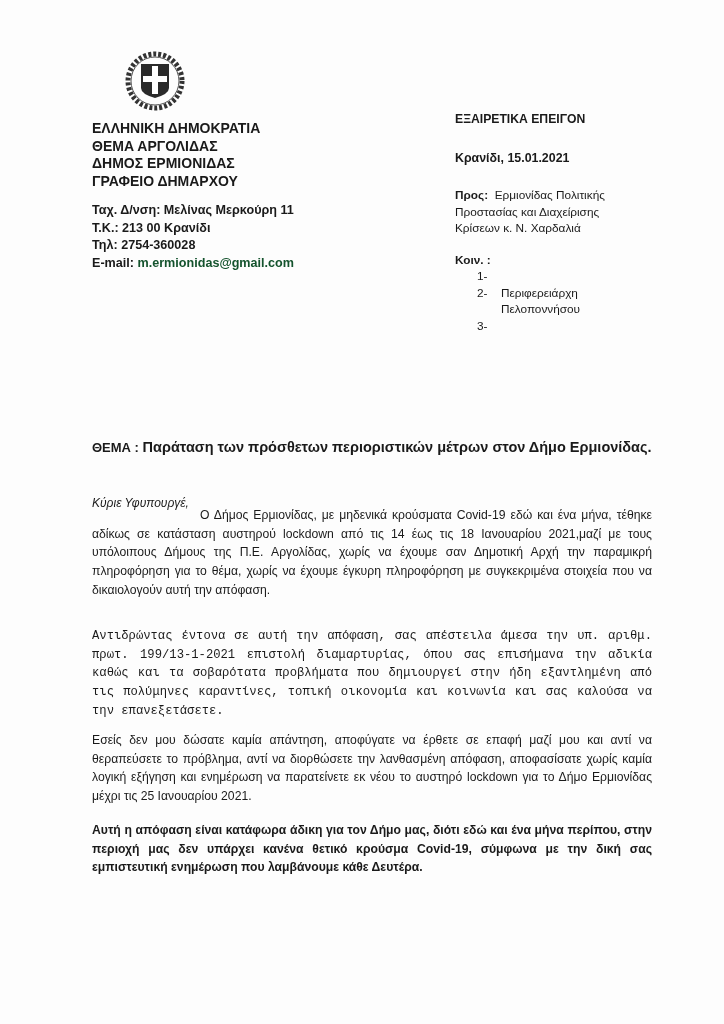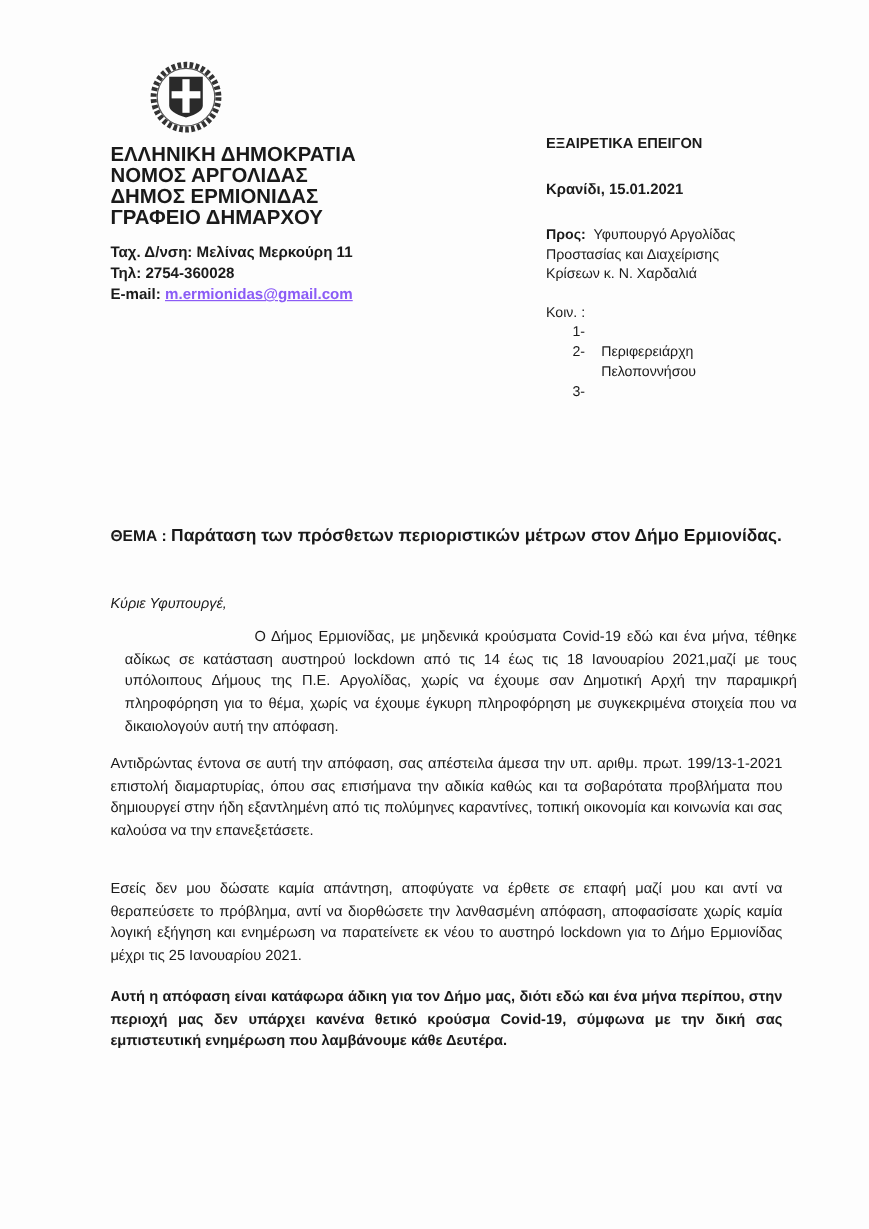--- a/index.html
+++ b/index.html
@@ -4,71 +4,72 @@
   <style>
     html, body { margin: 0; padding: 0; }
     body {
       width: 724px; height: 1024px; background: #fdfdfd;
       position: relative; overflow: hidden;
       font-family: "Liberation Sans", "DejaVu Sans", sans-serif;
       color: #1a1a1a;
     }
     .abs { position: absolute; }
     .emblem { left: 124px; top: 50px; width: 62px; height: 62px; }
-    .hdr-left { left: 92px; top: 120px; font-weight: bold; font-size: 17px; line-height: 17.5px; }
+    .hdr-left { left: 92px; top: 120px; font-weight: bold; font-size: 14px; line-height: 17.5px; }
     .contact { left: 92px; top: 202px; font-weight: bold; font-size: 12.6px; line-height: 17.5px; }
-    .contact a { color: #8b5cf6; text-decoration: underline; }
+    .contact a { color: #14532d; }
     .urgent { left: 455px; top: 112px; font-weight: bold; font-size: 12.2px; }
     .date { left: 455px; top: 151px; font-weight: bold; font-size: 12.4px; }
     .to { left: 455px; top: 187px; font-size: 11.8px; line-height: 16.6px; }
     .to b { font-weight: bold; text-align: center; }
     .cc { left: 455px; top: 252px; font-size: 11.8px; line-height: 16.4px; }
-    .cc-title { font-weight: normal; }
+    .cc-title { font-weight: bold; }
     .cc-item { display: flex; margin-left: 22px; }
     .cc-num { width: 24px; flex-shrink: 0; }
     .subject { left: 92px; top: 437px; font-weight: bold; font-size: 14.5px; line-height: 20px; width: 560px; }
     .subject .lbl { font-size: 13px; }
     .greeting { left: 92px; top: 496px; font-size: 12px; font-style: italic; }
     .body { left: 92px; width: 560px; font-size: 12.2px; line-height: 18.7px; text-align: justify; }
-    .p1 { top: 521px; text-indent: 108px; margin-left: 12px; }
-    .p2 { top: 627px; }
+    .p1 { top: 506px; text-indent: 108px; }
+    .p2 { top: 627px; font-family: Liberation Mono, monospace; }
     .p3 { top: 731px; }
     .p4 { top: 821px; font-weight: bold; }
   </style>
 </head>
 <body>
 
 <div class="abs emblem">
   <svg width="62" height="62" viewBox="0 0 62 62">
     <circle cx="31" cy="31" r="27" fill="none" stroke="#333" stroke-width="5" stroke-dasharray="3 2"></circle>
     <circle cx="31" cy="31" r="24" fill="none" stroke="#555" stroke-width="1"></circle>
     <path d="M17 14 H45 V38 Q45 44 31 48 Q17 44 17 38 Z" fill="#2a2a2a"></path>
     <rect x="28" y="16" width="6" height="28" fill="#fff"></rect>
     <rect x="19" y="26" width="24" height="6" fill="#fff"></rect>
   </svg>
 </div>
 
 <div class="abs hdr-left">
   <div>ΕΛΛΗΝΙΚΗ ΔΗΜΟΚΡΑΤΙΑ</div>
-  <div>ΝΟΜΟΣ ΑΡΓΟΛΙΔΑΣ</div>
+  <div>ΘΕΜΑ ΑΡΓΟΛΙΔΑΣ</div>
   <div>ΔΗΜΟΣ ΕΡΜΙΟΝΙΔΑΣ</div>
   <div>ΓΡΑΦΕΙΟ ΔΗΜΑΡΧΟΥ</div>
 </div>
 
 <div class="abs contact">
   <div>Ταχ. Δ/νση: Μελίνας Μερκούρη 11</div>
+  <div>Τ.Κ.:  213 00 Κρανίδι</div>
   <div>Τηλ: 2754-360028</div>
   <div><span>E-mail: </span><a>m.ermionidas@gmail.com</a></div>
 </div>
 
 <div class="abs urgent">ΕΞΑΙΡΕΤΙΚΑ ΕΠΕΙΓΟΝ</div>
 <div class="abs date">Κρανίδι, 15.01.2021</div>
 
 <div class="abs to">
-  <div><b>Προς:</b>&nbsp;&nbsp;<span>Υφυπουργό Αργολίδας</span></div>
+  <div><b>Προς:</b>&nbsp;&nbsp;<span>Ερμιονίδας Πολιτικής</span></div>
   <div>Προστασίας και Διαχείρισης</div>
   <div>Κρίσεων κ. Ν. Χαρδαλιά</div>
 </div>
 
 <div class="abs cc">
   <div class="cc-title">Κοιν. :</div>
   <div class="cc-item">
     <span class="cc-num">1-</span>
   </div>
   <div class="cc-item">

